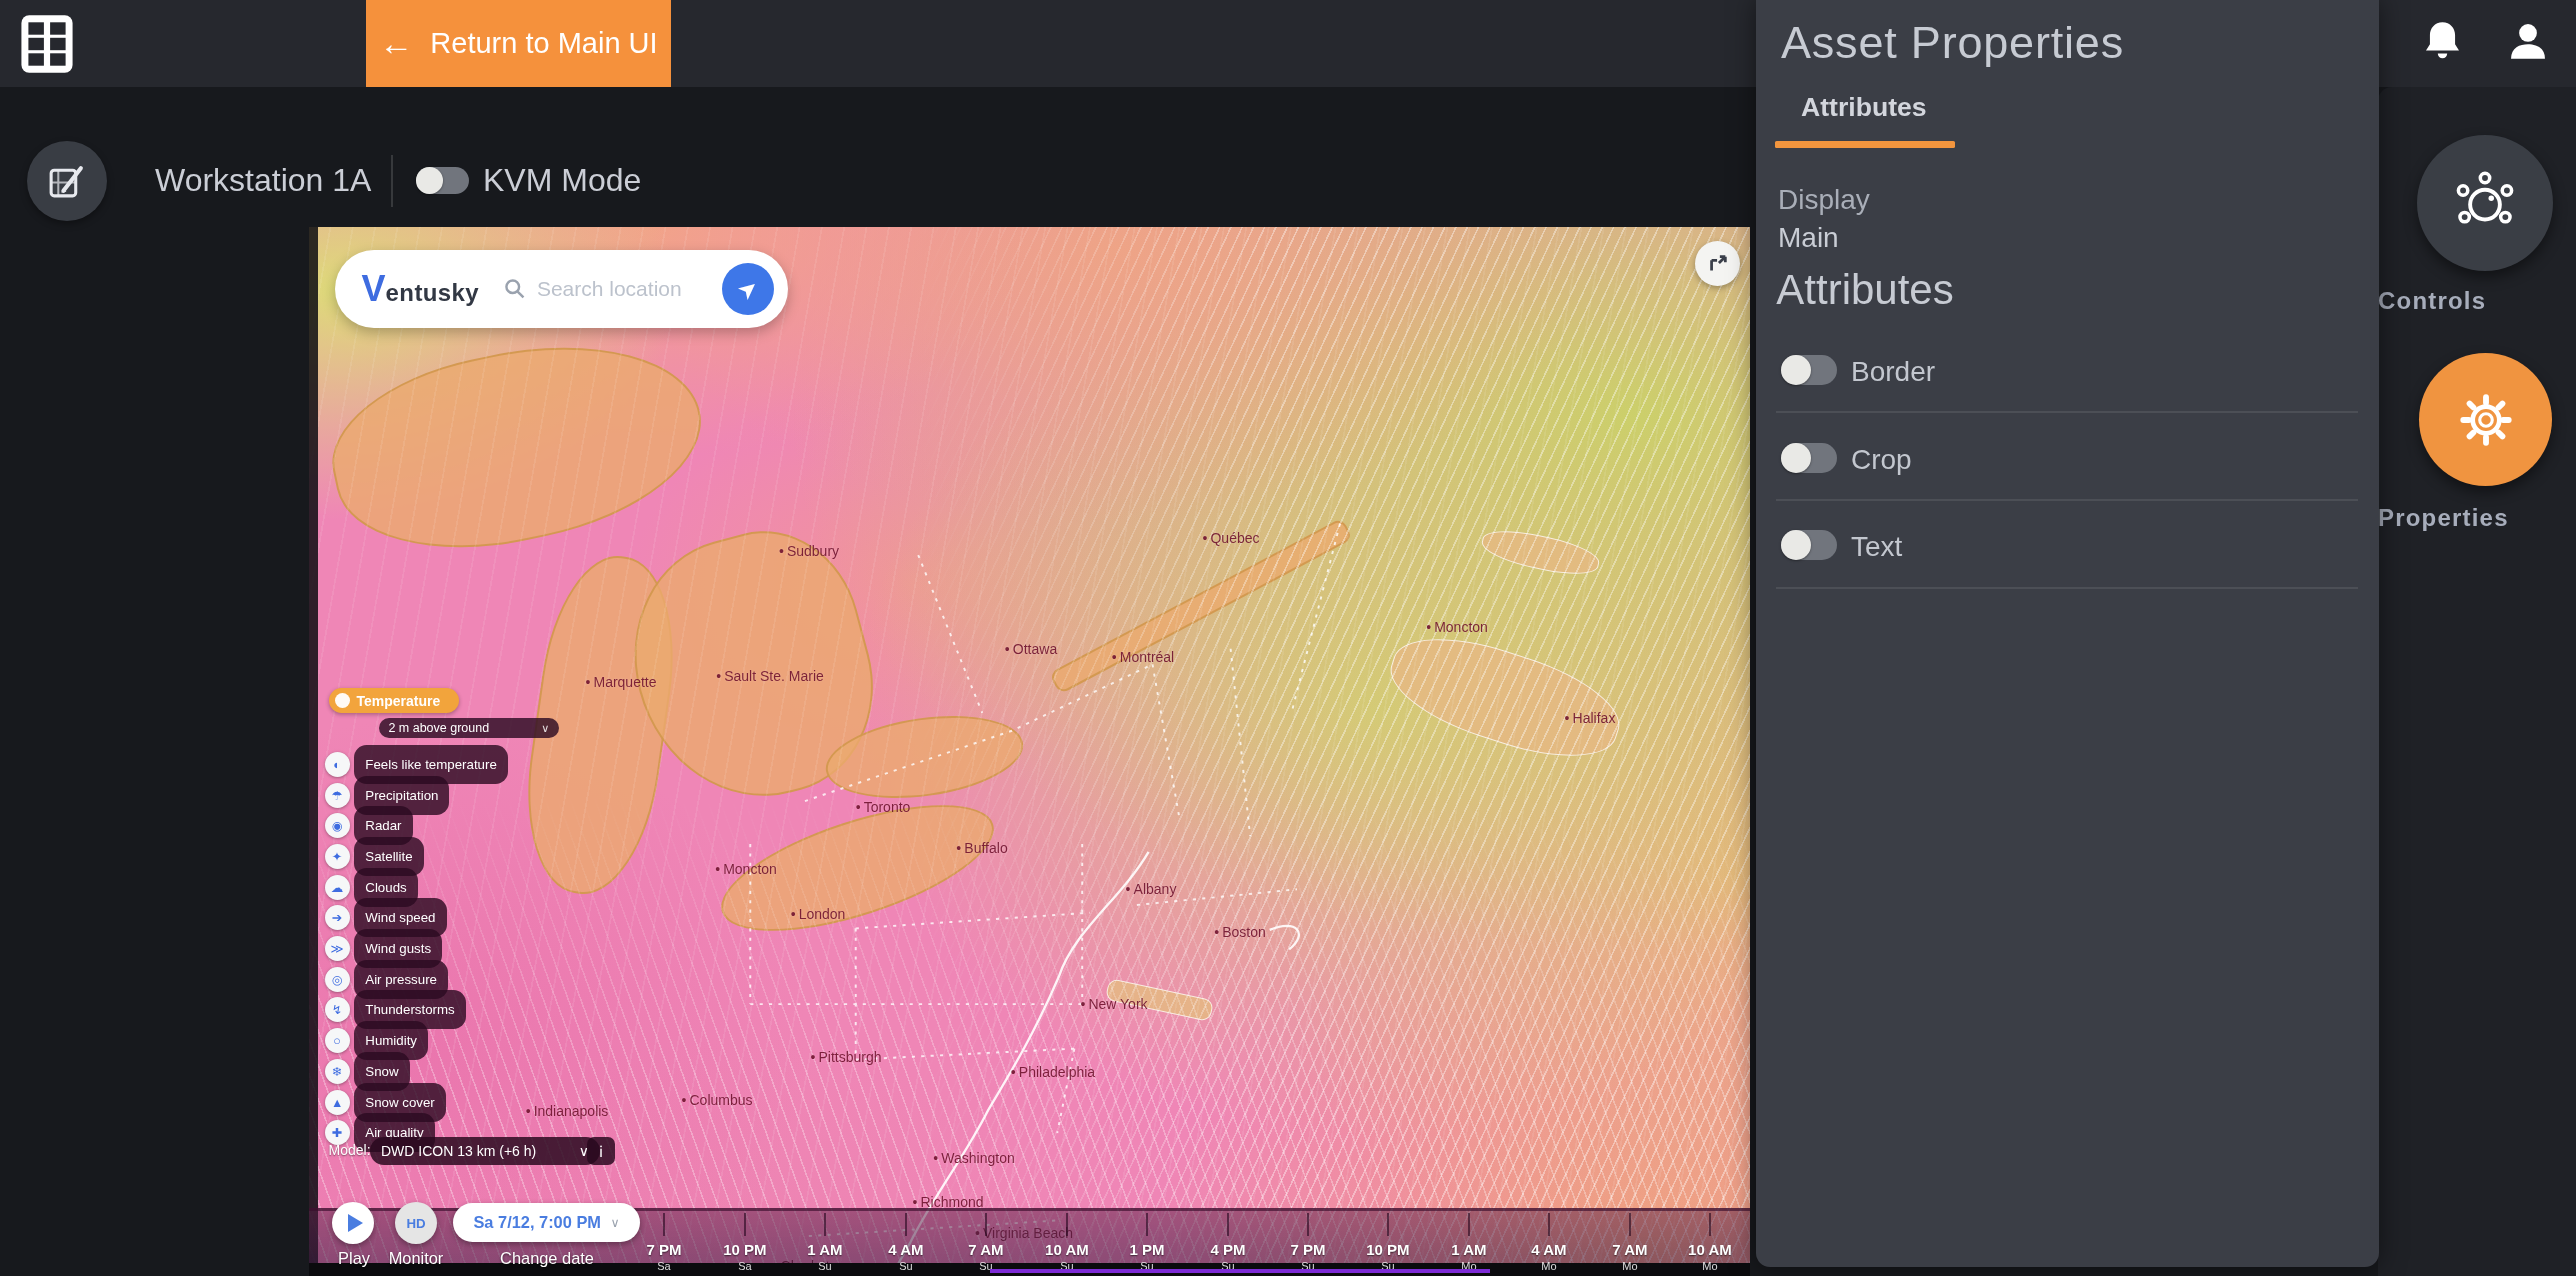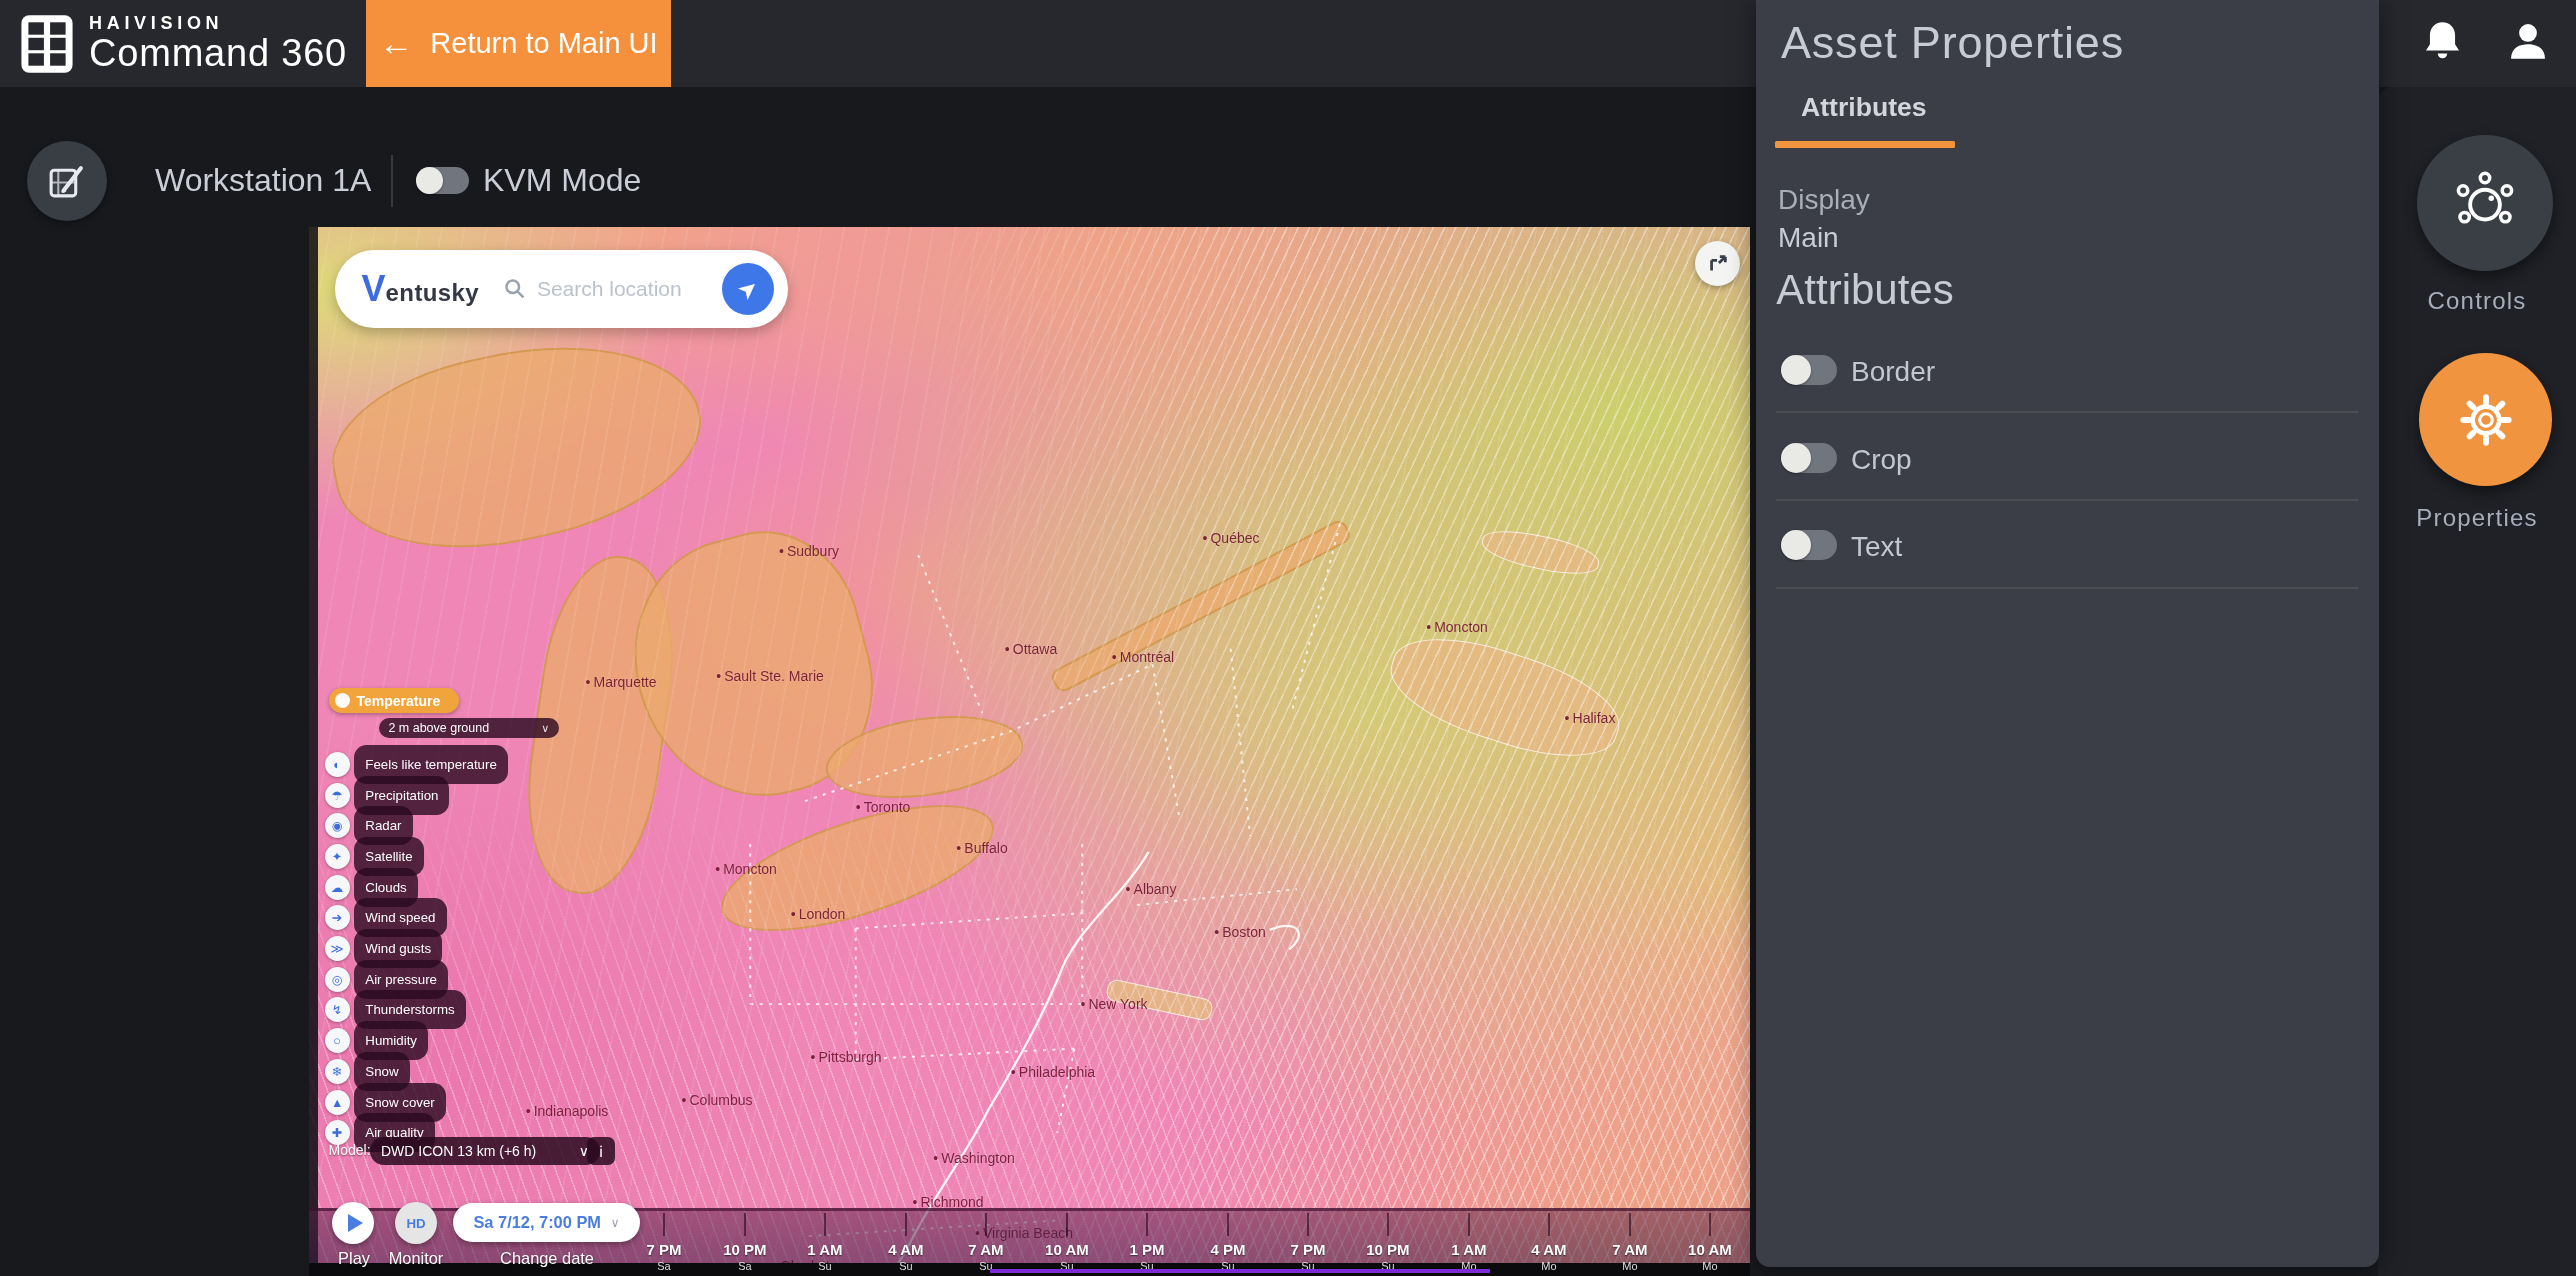--- a/index.html
+++ b/index.html
@@ -115,44 +115,40 @@
   .prow{position:absolute;left:0;width:623px;height:30px;}
   .prow .toggle{position:absolute;left:25px;top:0;width:56px;height:30px;}
   .prow .toggle .knob{width:30px;height:30px;}
   .prow .plabel{position:absolute;left:95px;top:0.8px;font-size:28px;color:#c3c7cf;}
   .pdivider{position:absolute;left:20.3px;width:582px;height:1.6px;background:rgba(255,255,255,.09);}
   
   .rightbar{position:absolute;left:2378px;top:87px;width:198px;height:1189px;background:#1f2126;border-radius:14px 0 0 0;z-index:5;}
   .circle-btn{position:absolute;border-radius:50%;display:flex;align-items:center;justify-content:center;box-shadow:0 6.2px 14px rgba(0,0,0,.45);}
   .controls-btn{left:39px;top:48px;width:136px;height:136px;background:#3a3e45;}
   .props-btn{left:41px;top:266px;width:133px;height:133px;background:#f09440;}
-  .side-label{position:absolute;width:100%;text-align:center;color:#a7adbb;font-size:24px;letter-spacing:1.2px;}
+  .side-label{position:absolute;width:100%;color:#a7adbb;font-size:24px;letter-spacing:1.2px;font-weight:bold;}
   .lbl-controls{top:200px;}
   .lbl-props{top:417px;}
 </style>
 </head>
 <body>
 
 <div class="stage">
 
   <div class="topbar">
     <div class="logo">
       <svg class="logo-icon" viewBox="0 0 36 40">
         <rect x="1.5" y="1.5" width="33" height="37" rx="5" fill="#fff"></rect>
         <rect x="6" y="6" width="10" height="8" fill="#26282e"></rect>
           <rect x="20" y="6" width="10" height="8" fill="#26282e"></rect>
         <rect x="6" y="16" width="10" height="8" fill="#26282e"></rect>
           <rect x="20" y="16" width="10" height="8" fill="#26282e"></rect>
         <rect x="6" y="26" width="10" height="8" fill="#26282e"></rect>
           <rect x="20" y="26" width="10" height="8" fill="#26282e"></rect>
       </svg>
-      <div class="brandtxt">
-        <div class="brand-top">HAIVISION</div>
-        <div class="brand-bottom">Command 360</div>
-      </div>
     </div>
     <div class="return-btn">
       <span class="arrow">←</span>
       <span>Return to Main UI</span>
     </div>
     <div class="icon-btn" style="left:2418px;">
       <svg width="41" height="44" viewBox="0 0 26 28">
         <path d="M13 2 C8 2 5 6 5 10 L5 16 L2.5 20 L23.5 20 L21 16 L21 10 C21 6 18 2 13 2 Z" fill="#fff"></path>
         <path d="M10 22 a3 3 0 0 0 6 0 Z" fill="#fff"></path>
       </svg>

